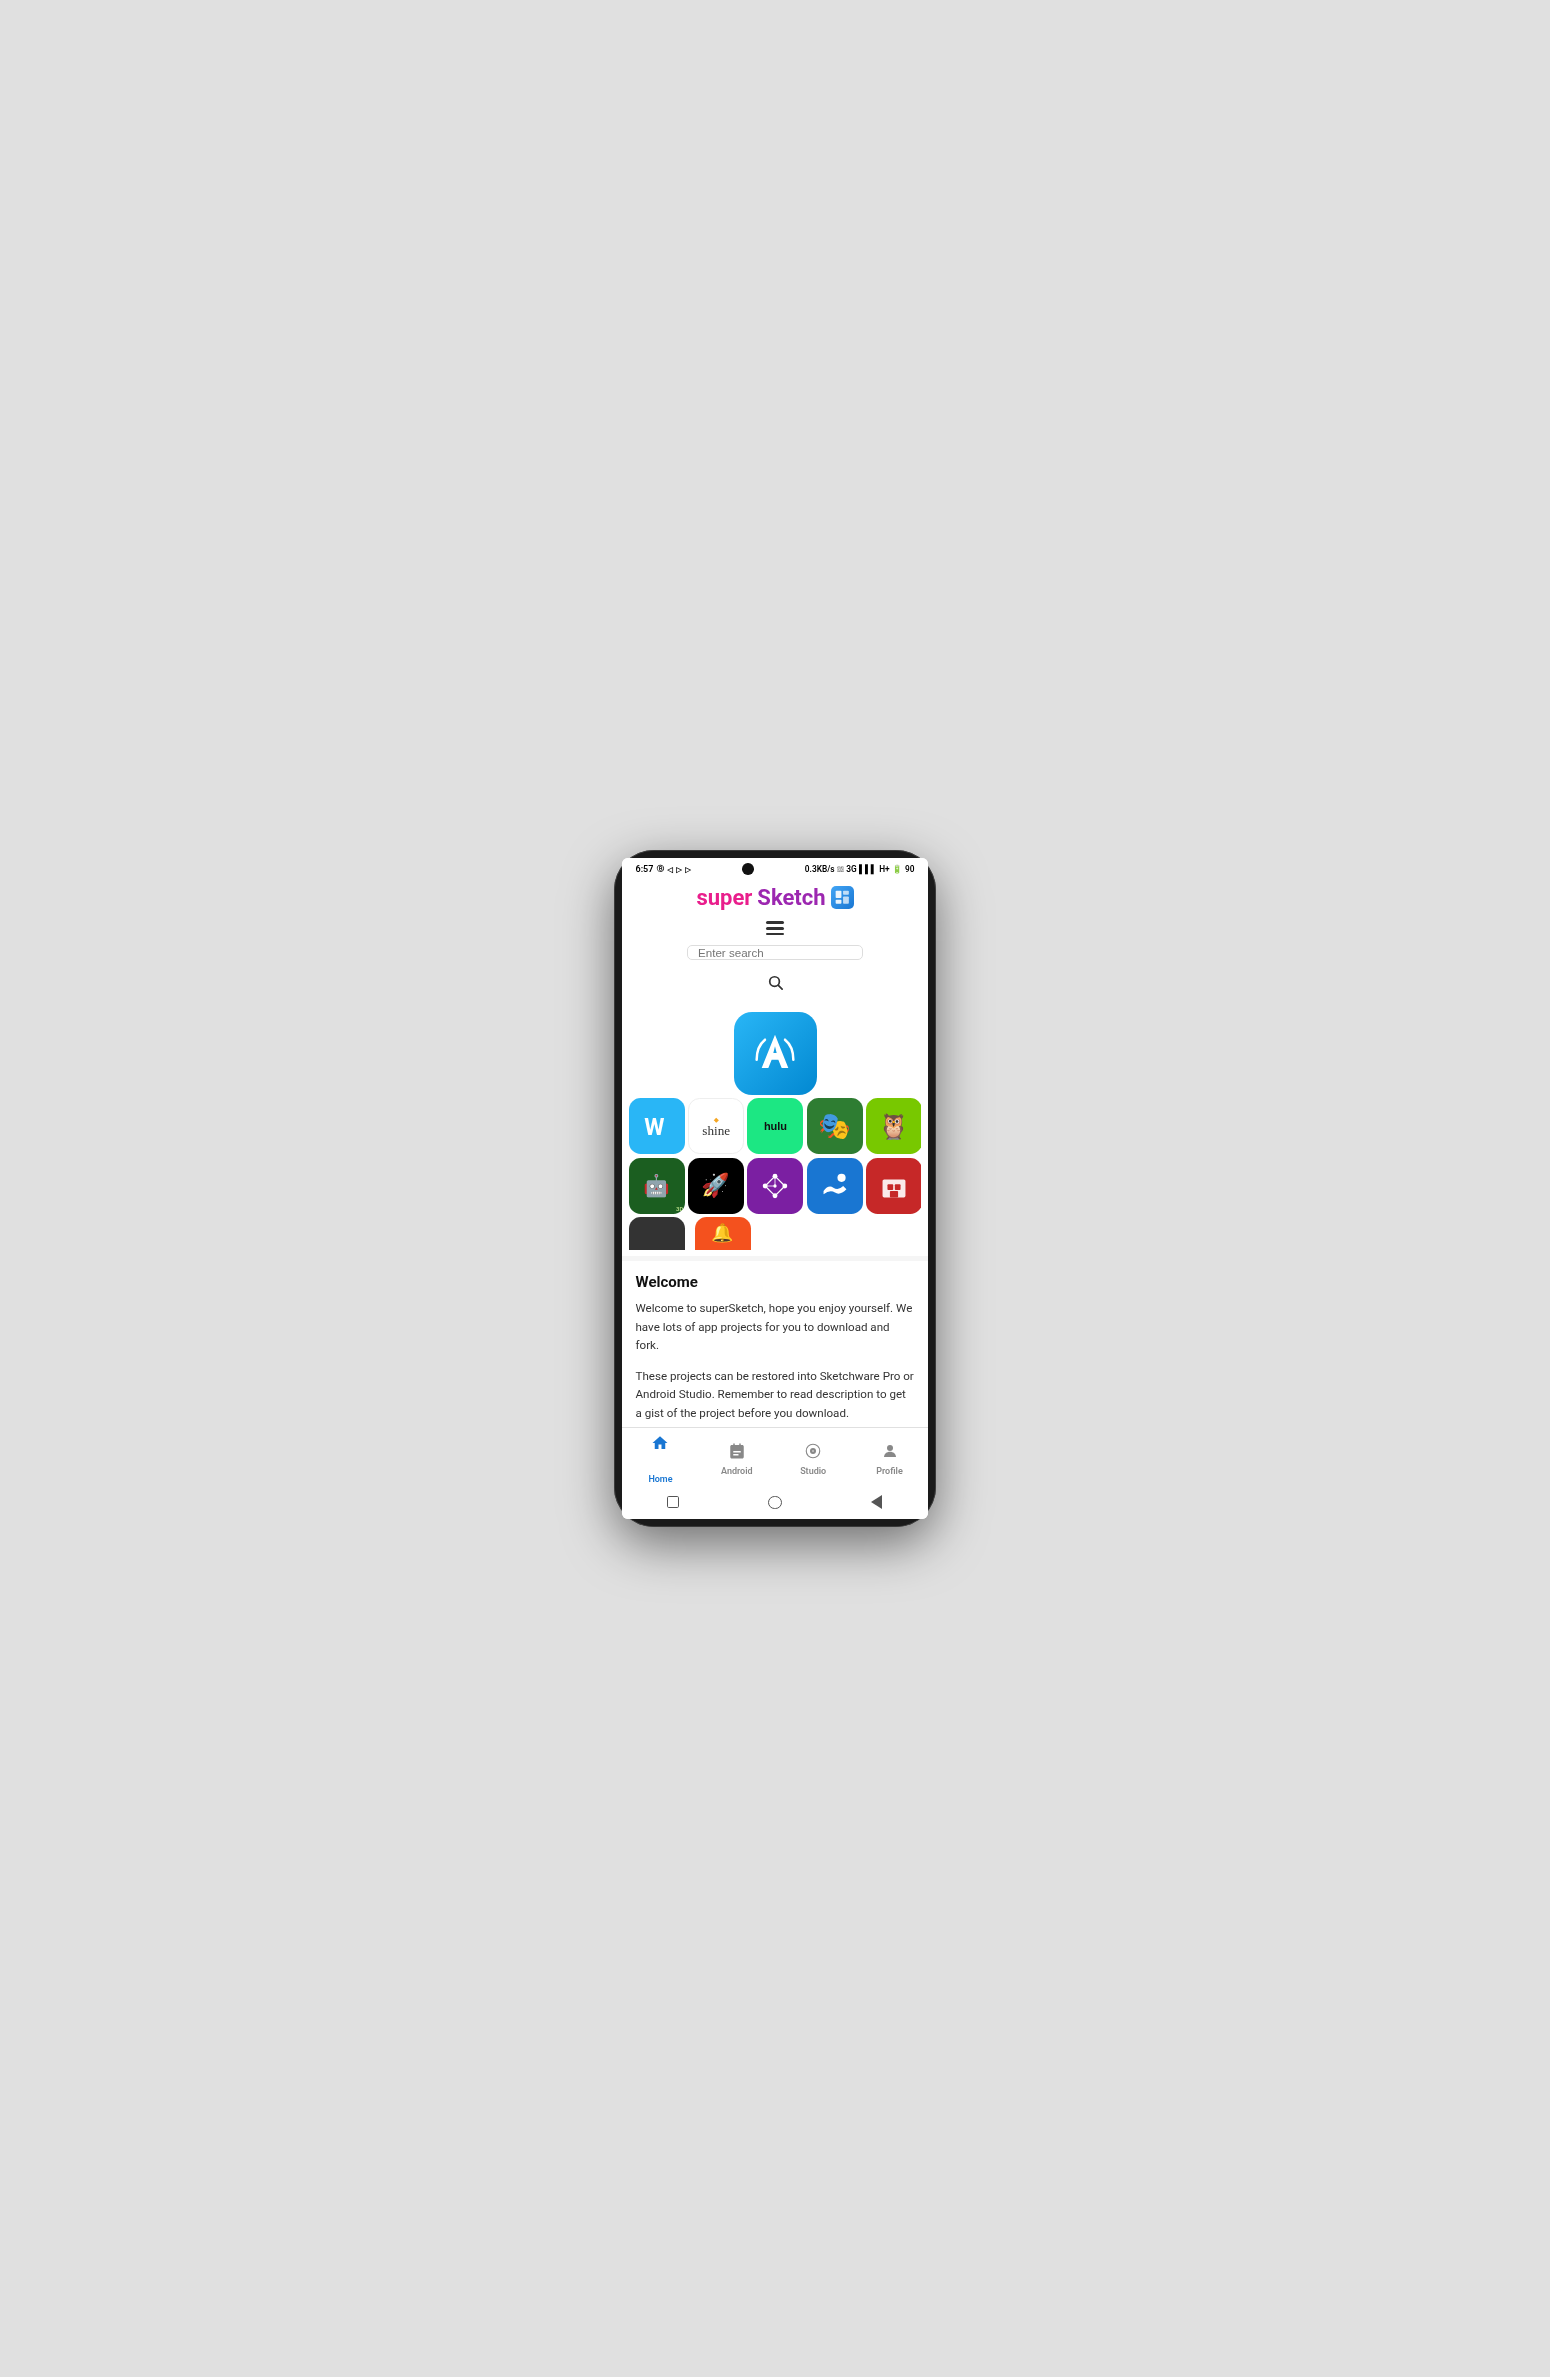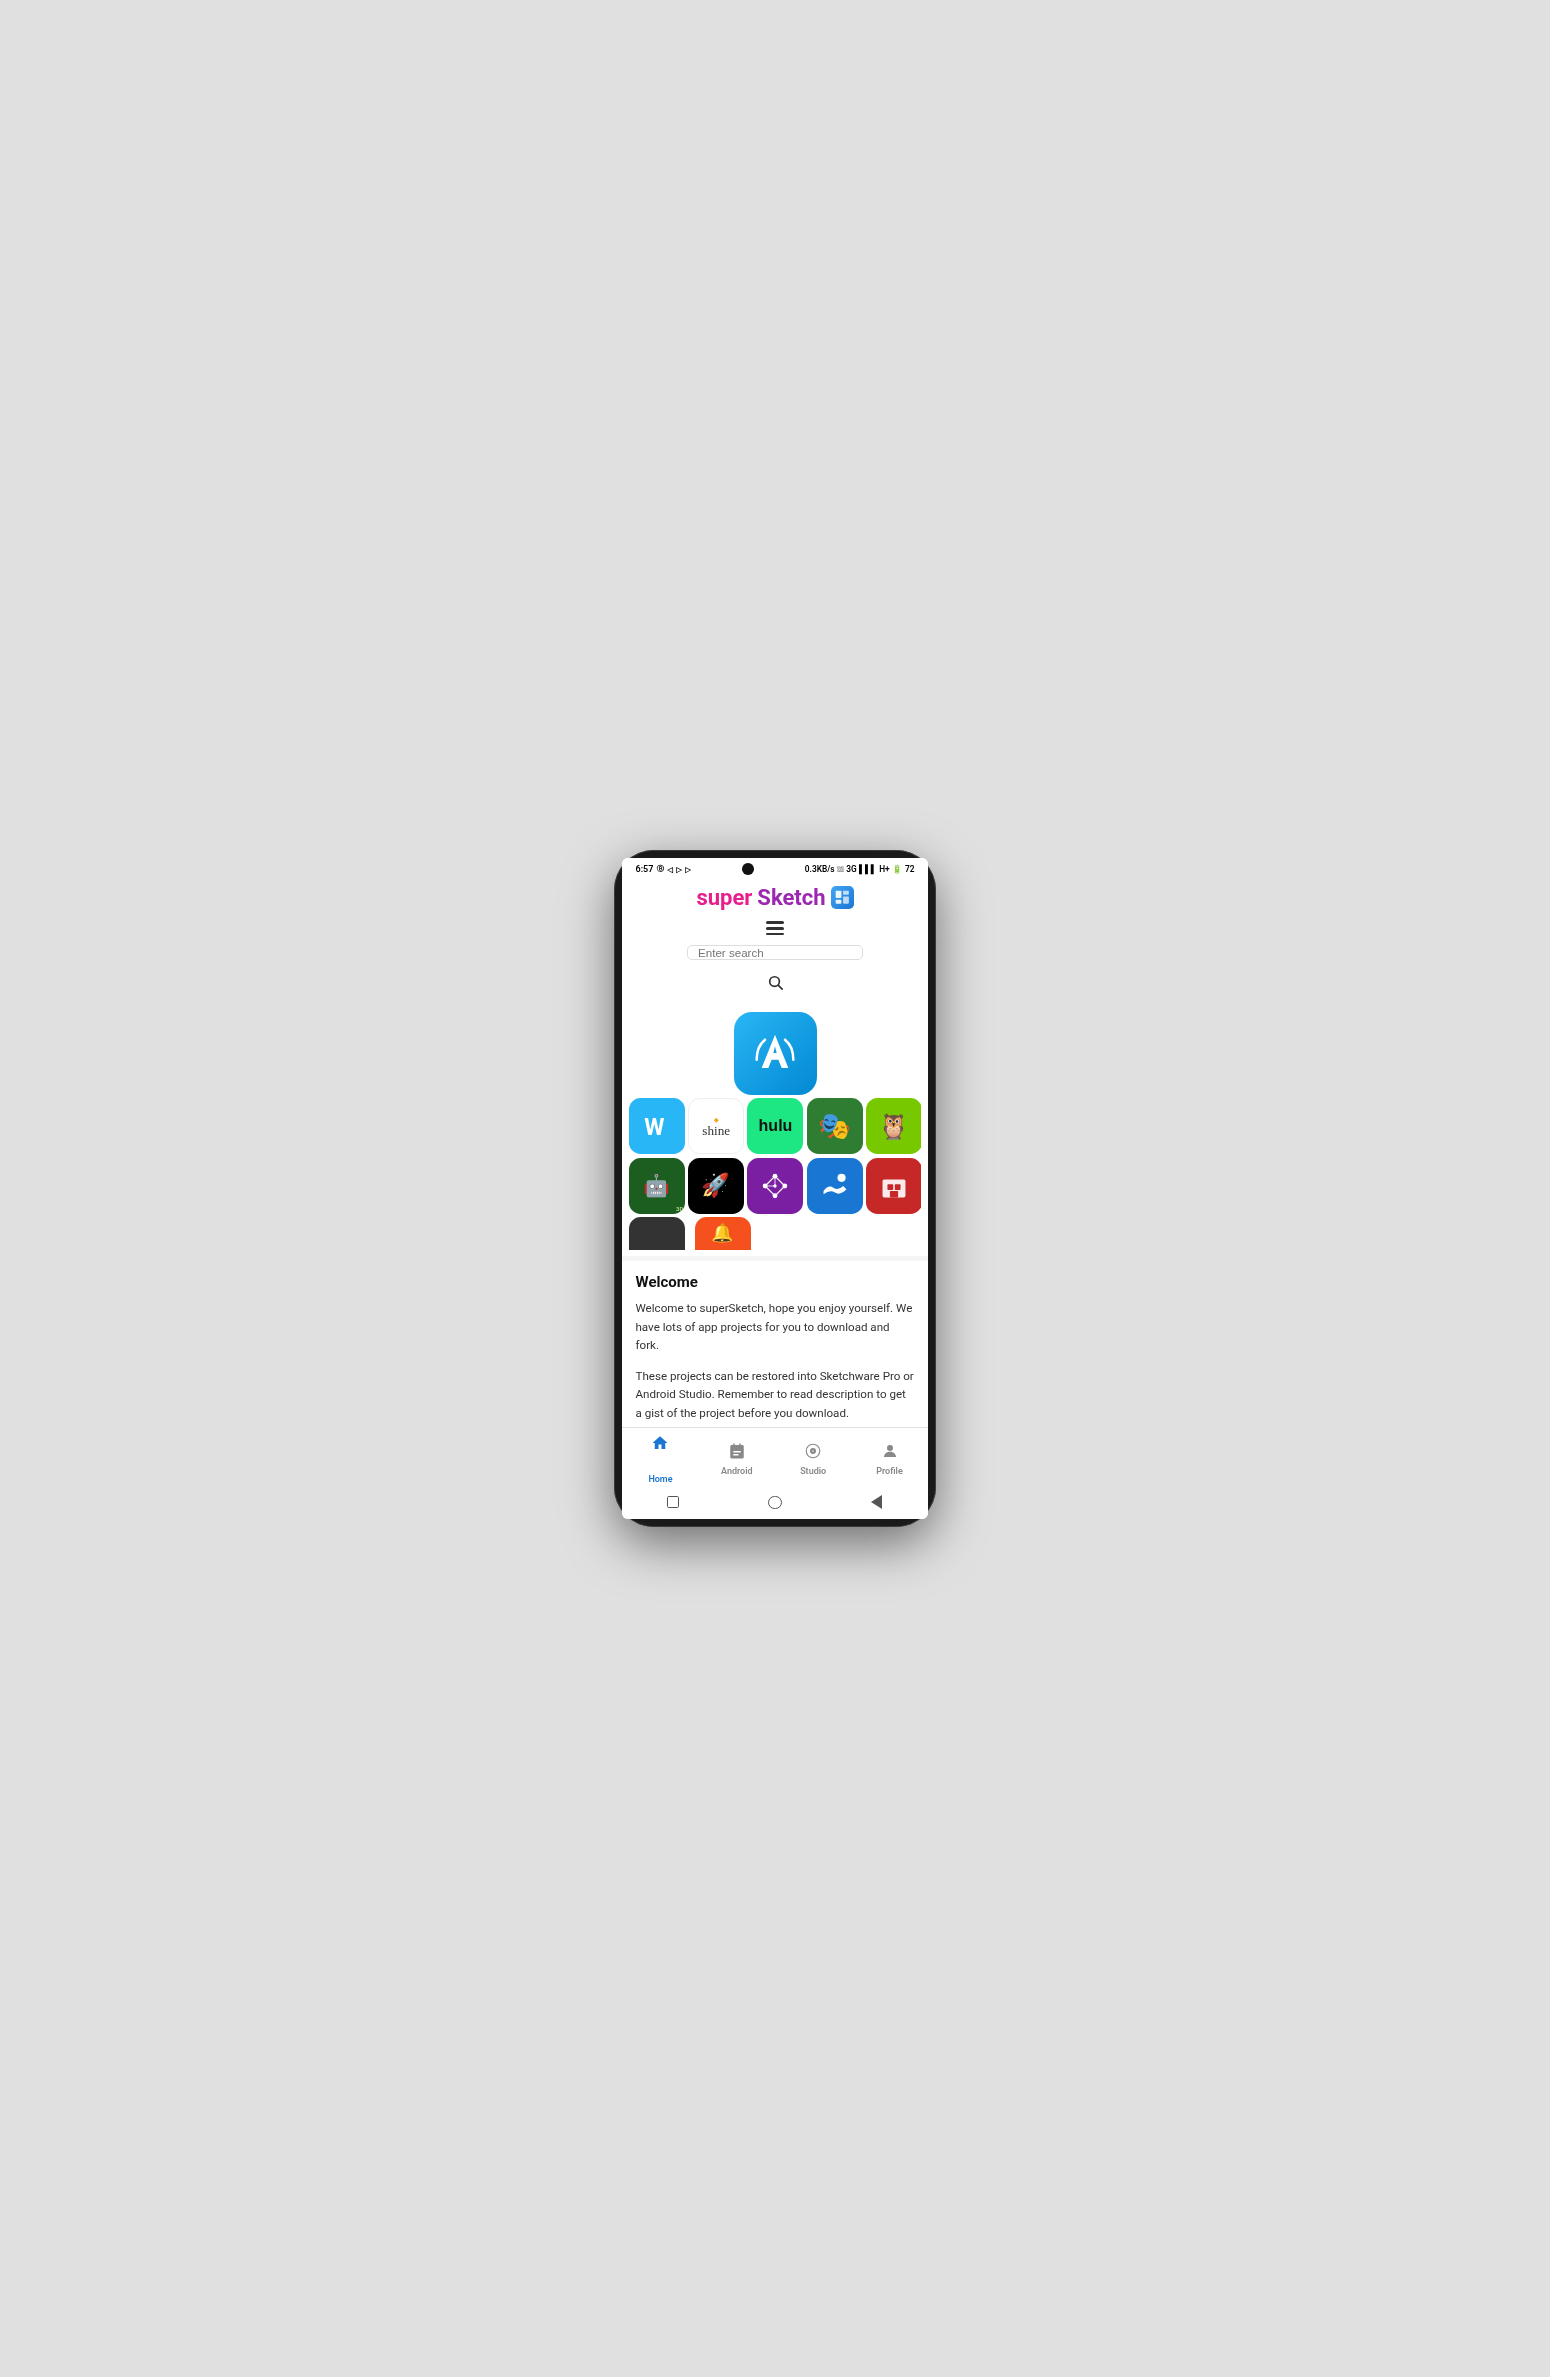--- a/index.html
+++ b/index.html
@@ -305,21 +305,21 @@
       <div>
         <div class="camera-notch"></div>
       </div>
       <div class="status-right">
         <span>0.3KB/s</span>
         <span style="font-size:7.4px;">▲⃠</span>
         <span>3G</span>
         <span>▌▌▌</span>
         <span>H+</span>
         <span>🔋</span>
-        <span>72</span>
+        <span>90</span>
       </div>
     </div>
 
     <div class="app-header">
       <div class="app-title">
         <span class="title-super">super</span>
           <span class="title-sketch">Sketch</span>
         <div class="app-icon-badge">
           <svg width="16.5" height="16.5" viewBox="0 0 20 20">
             <rect x="2" y="2" width="7" height="9" rx="1" fill="white" opacity="0.9"></rect>
@@ -368,21 +368,21 @@
               <text x="5" y="30" font-size="28" fill="white" font-weight="bold">W</text>
             </svg>
           </div>
 
           <div class="icon-box icon-med" style="background:#fff;border:0.8px solid #eee;display:flex;flex-direction:column;align-items:center;justify-content:center;">
             <span style="font-size:6.6px;color:#f5a623;">◆</span>
             <span style="font-family:cursive;font-size:13.2px;color:#333;line-height:1;">shine</span>
           </div>
 
           <div class="icon-box icon-med hulu-box" style="background:#1ce783;display:flex;align-items:center;justify-content:center;">
-            <span style="font-family:'Arial Black',sans-serif;font-size:16px;font-weight:900;color:#111;text-align:right;">hulu</span>
+            <span style="font-family:'Arial Black',sans-serif;font-size:11px;font-weight:900;color:#111;text-align:right;">hulu</span>
           </div>
 
           <div class="icon-box icon-med" style="background:#2e7d32;display:flex;align-items:center;justify-content:center;">
             <span style="font-size:26.4px;">🎭</span>
           </div>
 
           <div class="icon-box icon-med" style="background:#78c800;display:flex;align-items:center;justify-content:center;overflow:visible;">
             <span style="font-size:25px;">🦉</span>
           </div>
         </div>

